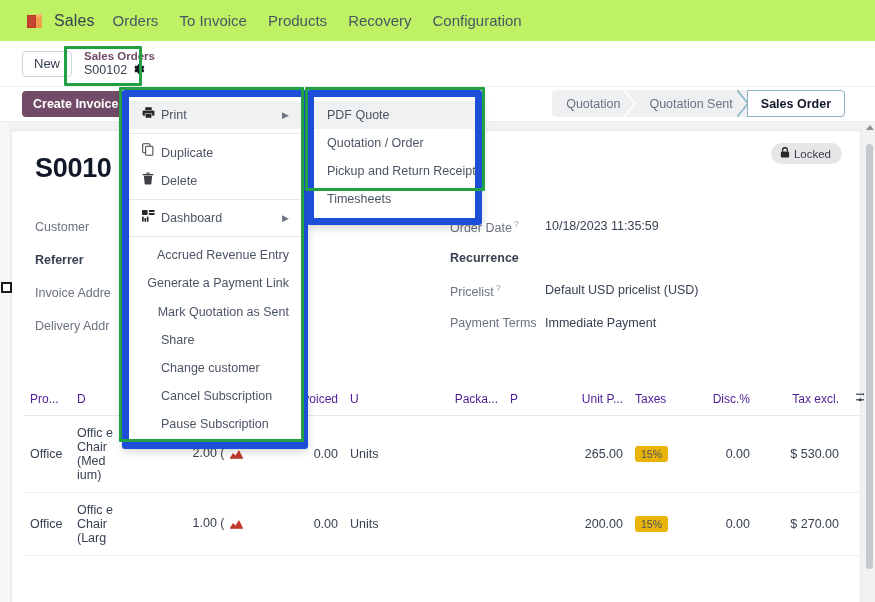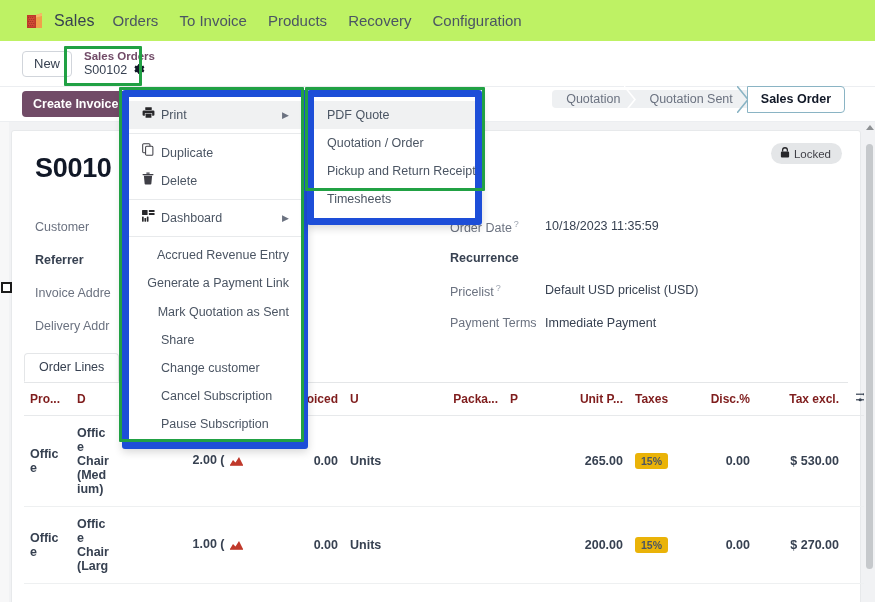--- a/index.html
+++ b/index.html
@@ -102,21 +102,21 @@
     font-size:12.5px; font-weight:bold;
     padding:6px 11px;
     cursor:pointer;
     white-space:nowrap;
   }
   .statusbar {
     position:absolute; right:30px; top:3px;
     display:flex; align-items:center;
     background:#eef0f2;
     border-radius:4px;
-    height:18px;
+    height:27px;
   }
   .stage {
     font-size:12.5px; color:#6b7280;
     padding:0 15px 0 14px;
     height:27px; display:flex; align-items:center;
     position:relative;
   }
   .stage .arrow {
     position:absolute; right:-1px; top:0;
     width:12px; height:27px;
@@ -197,36 +197,35 @@
     cursor:pointer;
   }
 
   
   table.lines {
     position:absolute; left:12px; top:252px; width:851px;
     border-collapse:collapse;
     table-layout:fixed;
   }
   table.lines th {
-    font-size:12px; font-weight:bold; color:#7f1d1d;
+    font-size:12px; font-weight:normal; color:#4c1d95;
     padding:8px 6px 9px 6px;
     border-bottom:1px solid #e7e9eb;
     text-align:left;
     white-space:nowrap;
     overflow:hidden;
   }
   table.lines th.r { text-align:right; }
   table.lines td {
     font-size:12.5px; color:#374151;
     padding:10px 6px;
     border-bottom:1px solid #eef0f1;
     vertical-align:middle;
     overflow-wrap:break-word;
     word-break:break-word;
-    font-weight:bold;
   }
   td.r { text-align:right; }
   td.prod { color:#5b8fa8; }
   .linkblue { color:#0b7fa8; }
   .qty-blue { color:#1f6f8b; }
   .taxpill {
     display:inline-block;
     background:#eab308; color:#4b5563;
     font-size:10.5px;
     border-radius:3px;
@@ -422,25 +421,20 @@
     <div class="lbl bold" id="lbl-recurrence">Recurrence</div>
     <div class="lbl" id="lbl-pricelist">
       <span>Pricelist</span><span class="qmark">?</span>
     </div>
     <div class="lbl" id="lbl-payterms">Payment Terms</div>
 
     <div class="val" id="val-orderdate">10/18/2023 11:35:59</div>
     <div class="val" id="val-pricelist">Default USD pricelist (USD)</div>
     <div class="val" id="val-payterms">Immediate Payment</div>
 
-    <div class="notebook">
-      <div class="tabrow">
-        <span class="tab">Order Lines</span>
-      </div>
-    </div>
 
     <table class="lines">
       <colgroup>
         <col style="width:47px">
           <col style="width:48px">
           <col style="width:130px">
         <col style="width:95px">
           <col style="width:85px">
           <col style="width:75px">
         <col style="width:60px">

